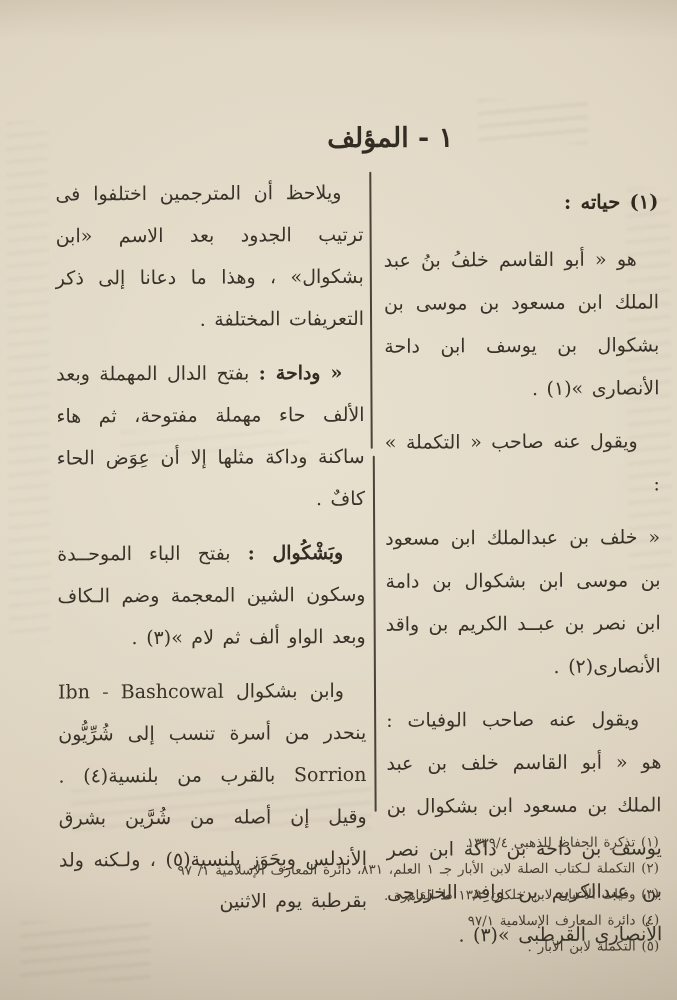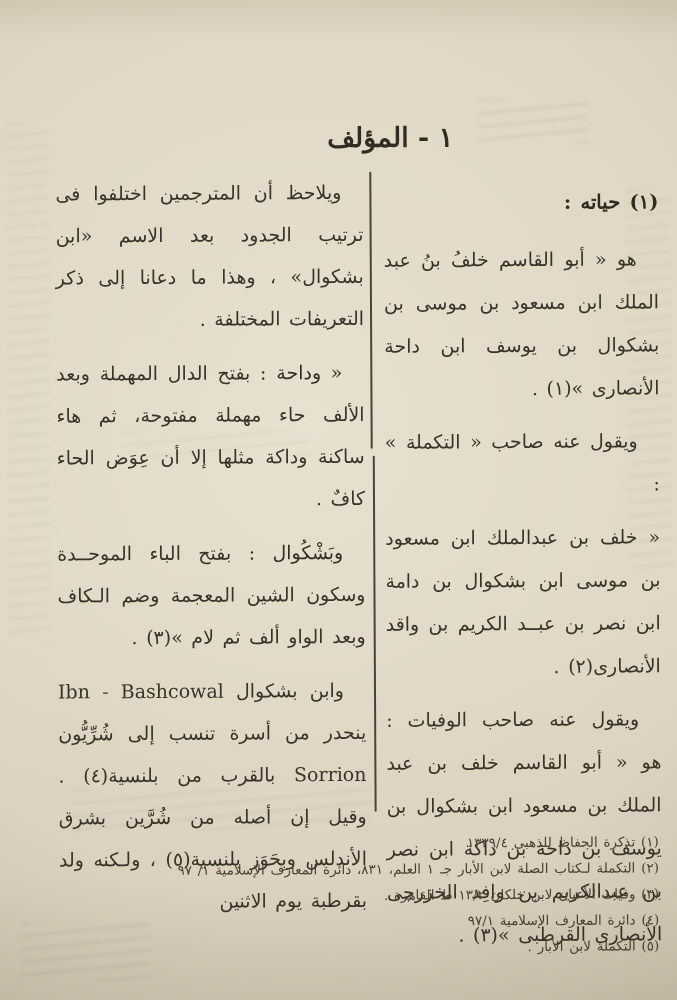--- a/index.html
+++ b/index.html
@@ -27,21 +27,21 @@
   .divider-top{left:371px;top:172px;height:277px;}
   .divider-bottom{left:373px;top:456px;height:356px;}
 
   .col{position:absolute;direction:rtl;text-align:justify;text-justify:inter-word;}
   .col p{margin:0 0 10px 0;word-spacing:2.5px;}
   .col-right{right:17px;top:182px;width:275px;font-size:19px;line-height:43px;}
   .col-left{left:57px;top:171px;width:308px;font-size:19px;line-height:42px;}
   .col-left p{margin-bottom:12px;}
   .heading{font-weight:bold;font-size:19.5px;margin-bottom:14px !important;color:#30291f;}
   .indent{text-indent:22px;}
-  .b{font-weight:normal;color:#332c22;}
+  .b{font-weight:bold;color:#332c22;}
 
   .footnotes{
     position:absolute;right:20px;top:830px;width:566px;
     direction:rtl;text-align:right;
     font-size:13.5px;line-height:26px;color:#473f32;word-spacing:1.5px;
   }
   .footnotes .fn{white-space:nowrap;}
 
   
   .ghost{position:absolute;opacity:.07;filter:blur(1.6px);pointer-events:none;

